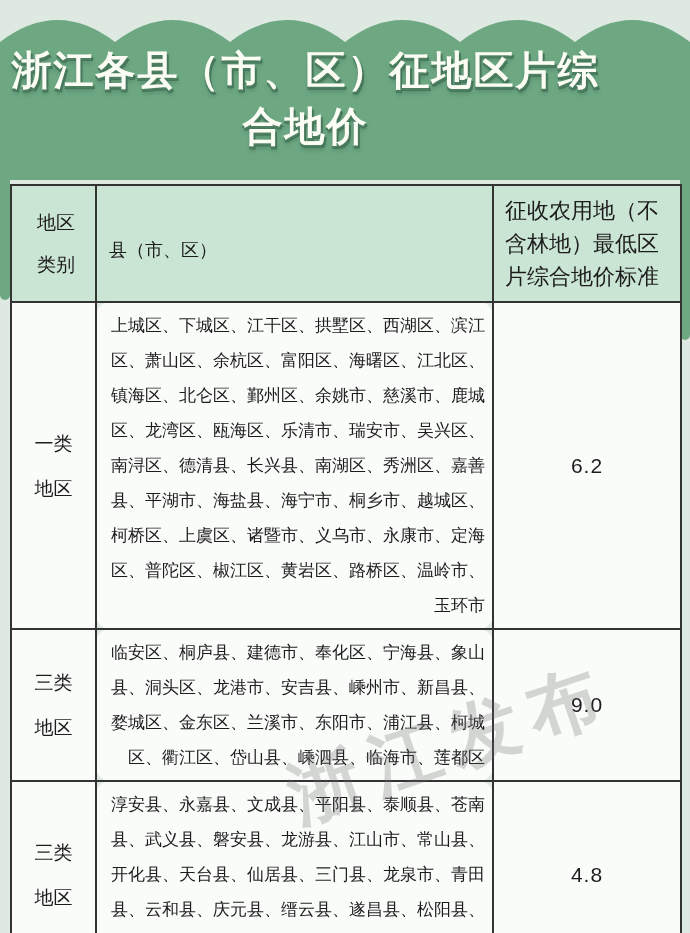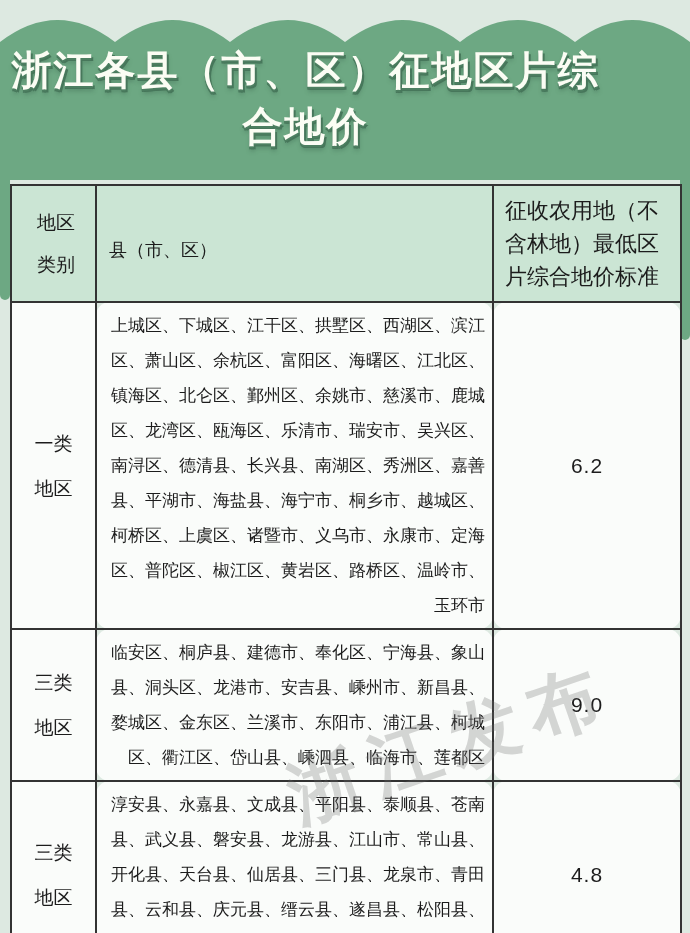--- a/index.html
+++ b/index.html
@@ -43,21 +43,21 @@
     padding:8px 11px;word-break:break-all;
   }
   td.cat{
     font-size:19px;line-height:45px;text-align:center;
     padding:0 21px;word-break:break-all;
   }
   td.counties{
     font-size:17px;line-height:35px;text-align:right;vertical-align:top;
     padding:5px 7px 5px 11px;word-break:break-all;border-radius:14px;
   }
-  td.price{font-size:21px;text-align:center;letter-spacing:1px;border-radius:14px;}
+  td.price{font-size:21px;text-align:center;letter-spacing:1px;}
   tr.r1 td{height:311px;}
   tr.r2 td{height:140px;}
   tr.r3 td{height:172px;}
   
   .watermark{
     position:absolute;left:245px;top:702px;width:410px;height:84px;z-index:6;
     display:flex;align-items:center;justify-content:center;
     transform:rotate(-19deg);
     font-size:72px;font-weight:bold;letter-spacing:12px;
     color:rgba(108,108,108,0.27);

